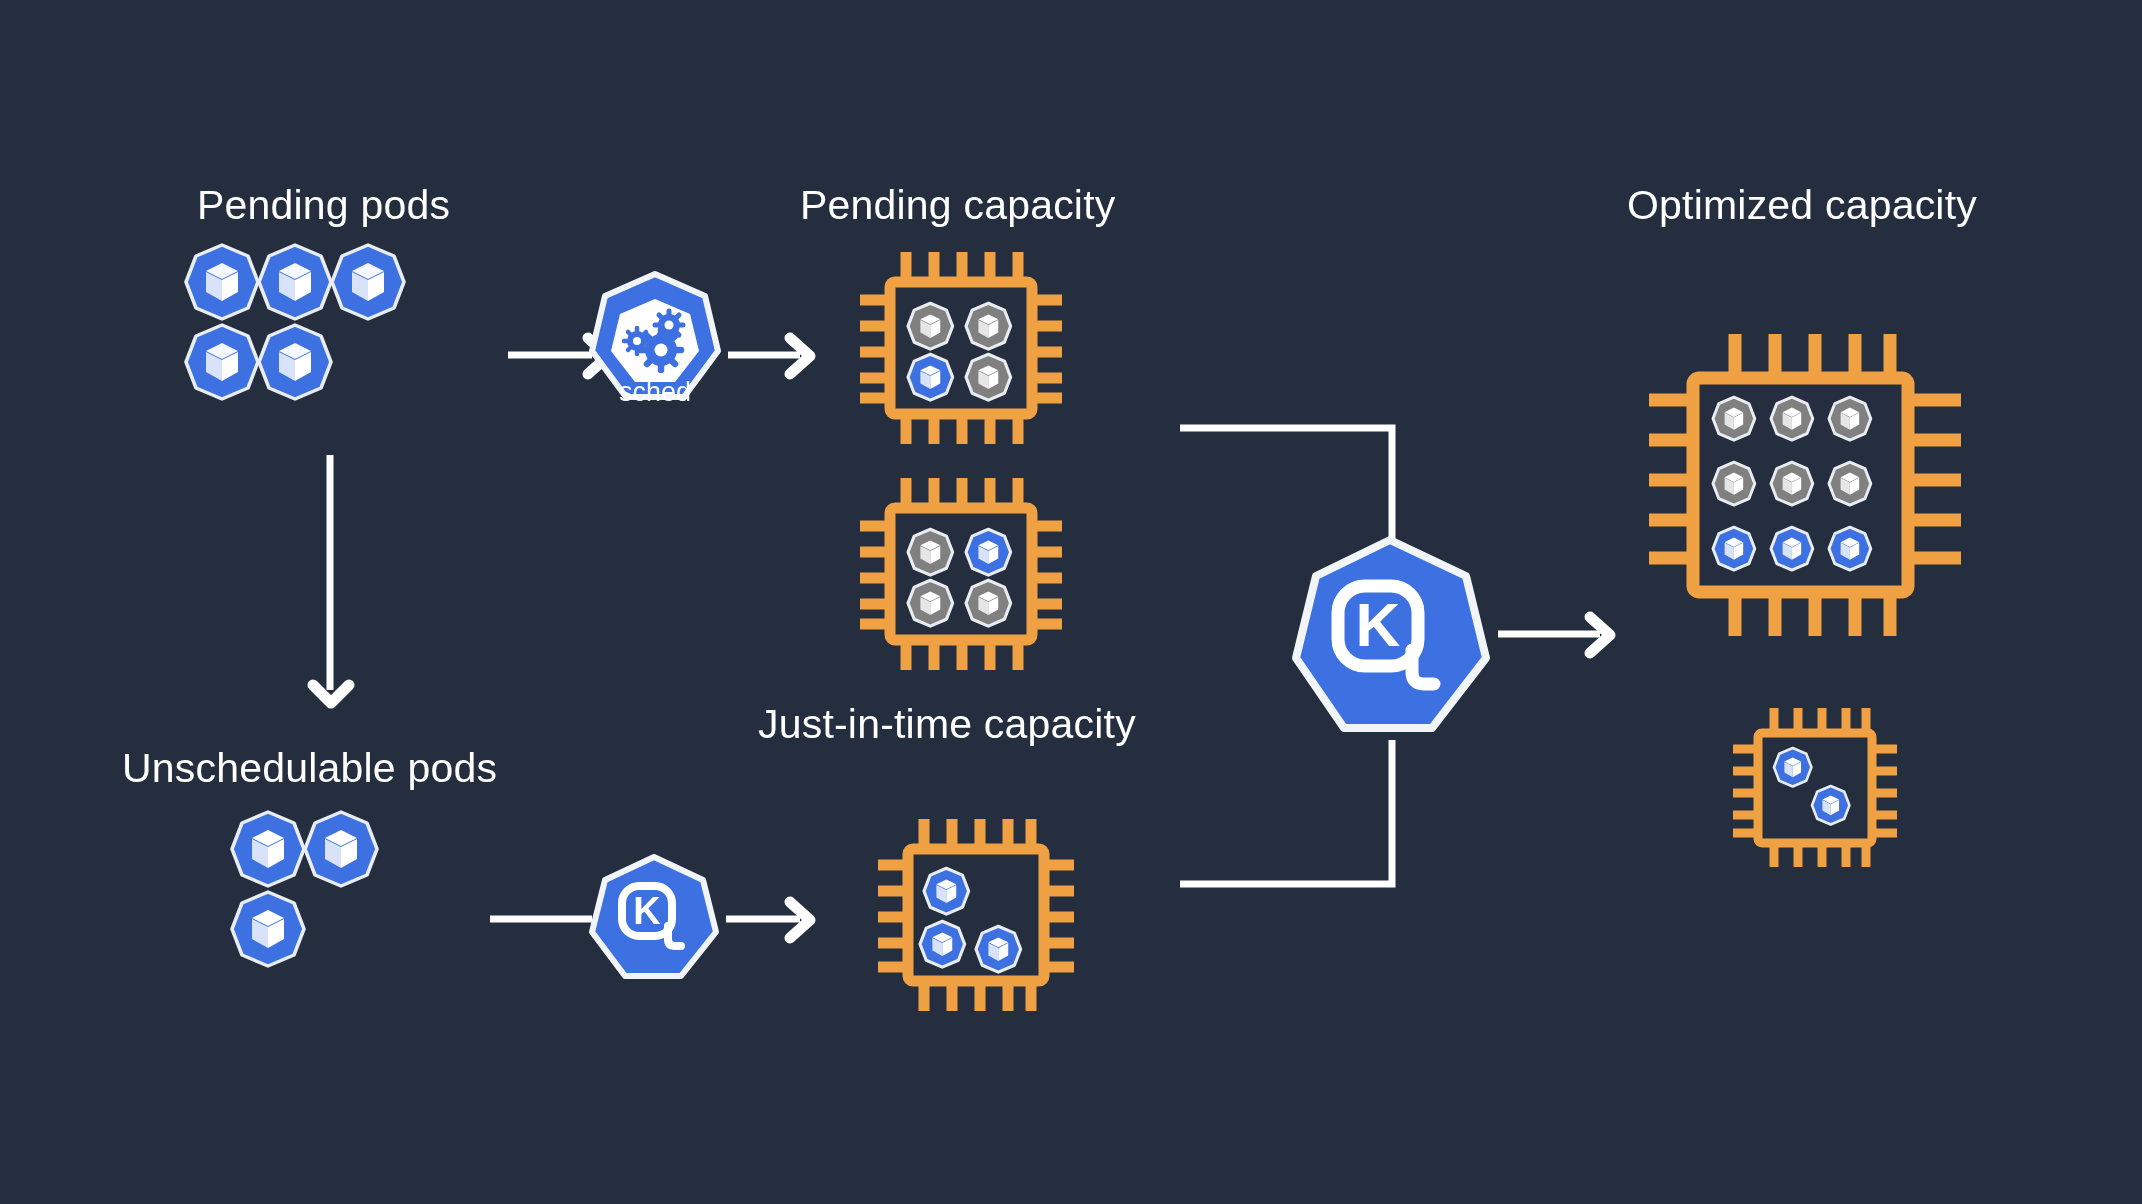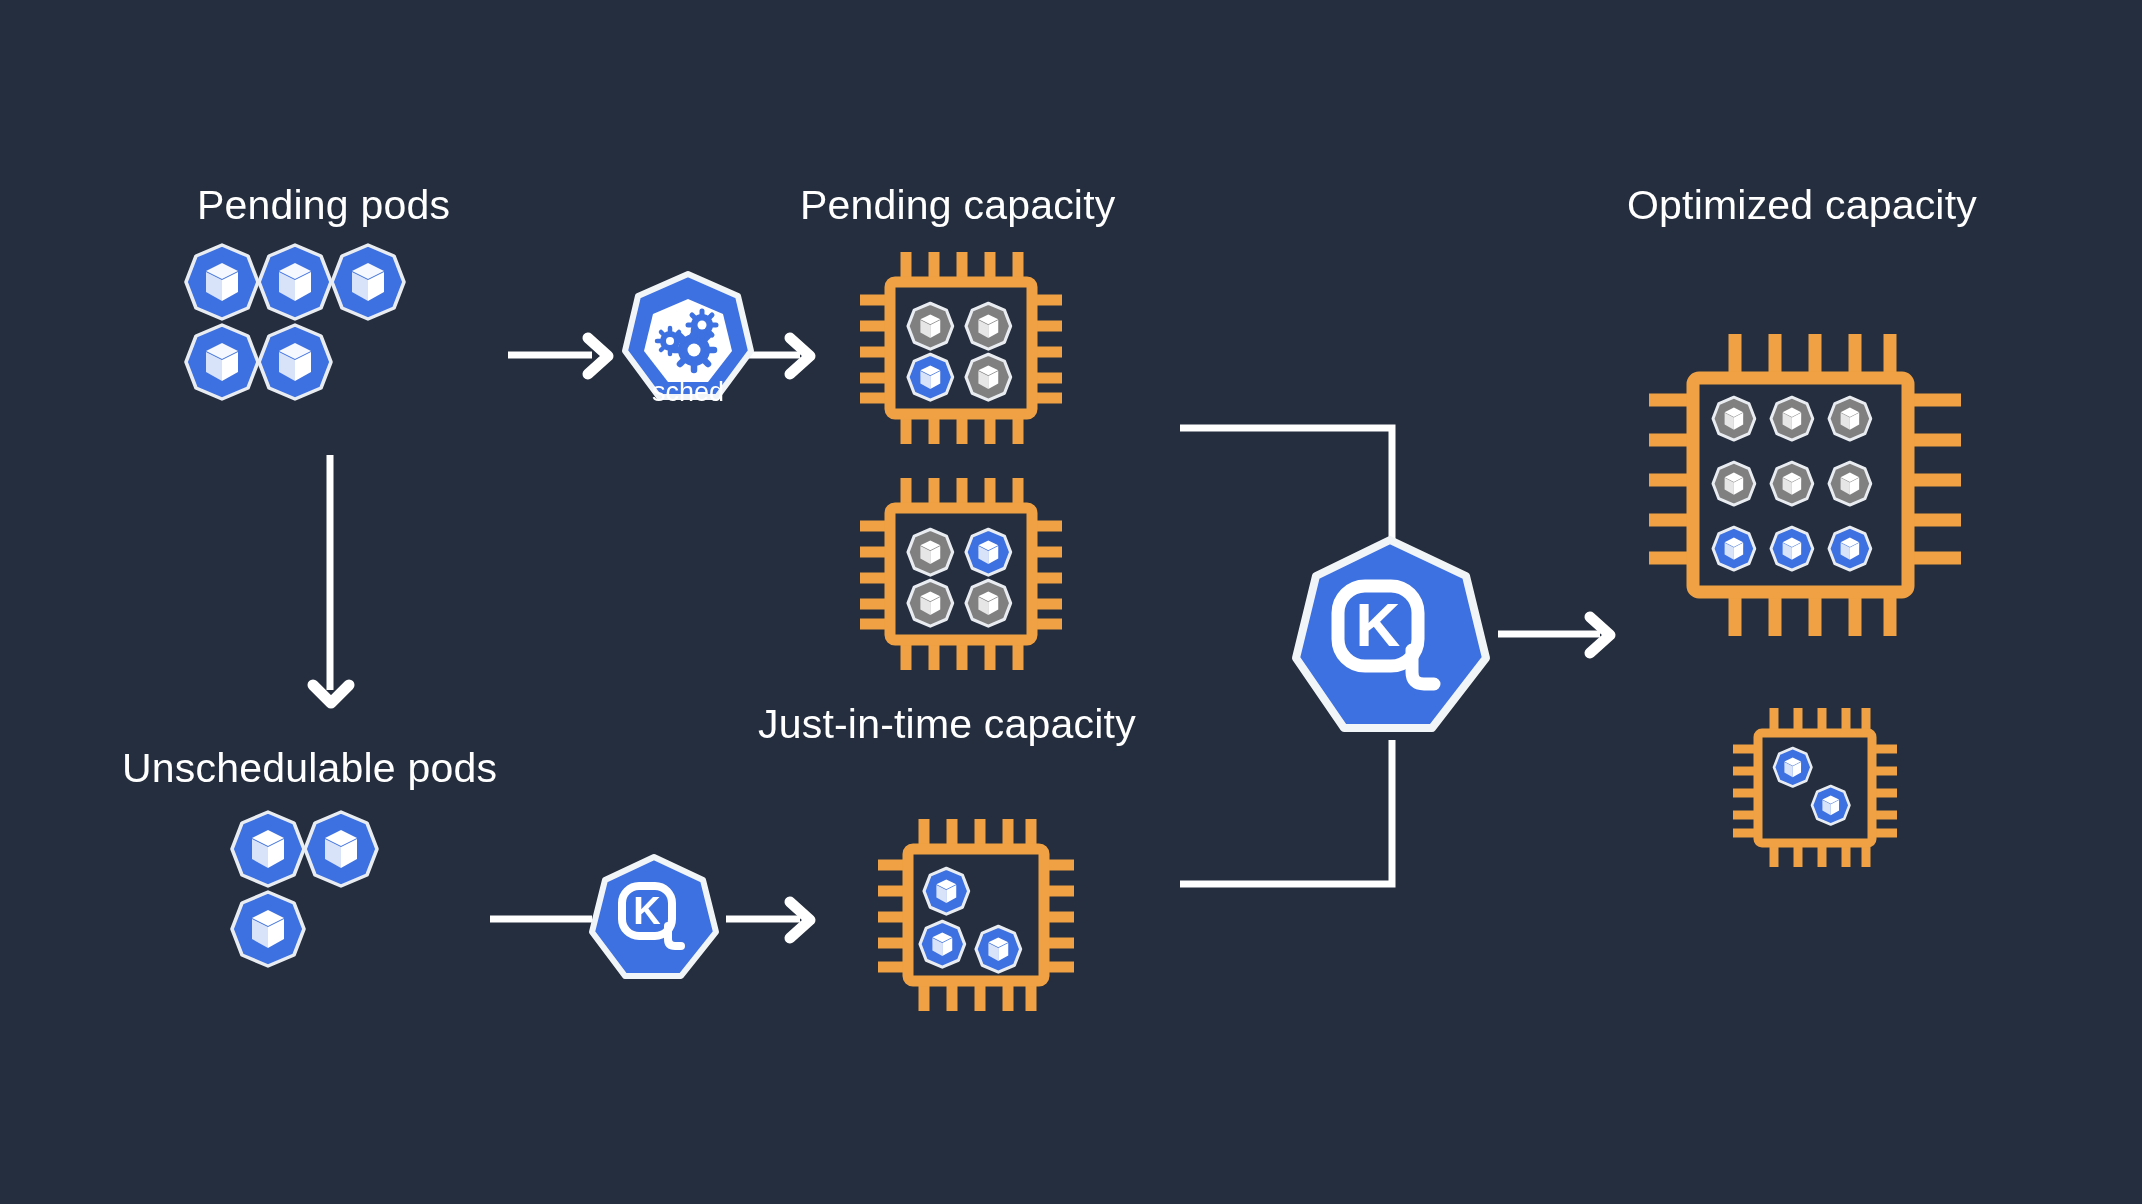--- a/index.html
+++ b/index.html
@@ -24,21 +24,21 @@
     font-size: 41px;
     font-weight: 400;
     letter-spacing: 0.2px;
     white-space: nowrap;
   }
   .node { position: absolute; }
   svg { display: block; overflow: visible; }
 
   
   #pending-pods-group   { left: 186px; top: 243px; }
-  #scheduler-node       { left: 618px; top: 271px; text-decoration: underline; }
+  #scheduler-node       { left: 585px; top: 271px; text-decoration: underline; }
   #existing-chip-1      { left: 856px; top: 248px; }
   #existing-chip-2      { left: 856px; top: 474px; }
   #unschedulable-group  { left: 232px; top: 810px; }
   #karpenter-small      { left: 586px; top: 854px; }
   #jit-chip             { left: 876px; top: 815px; }
   #karpenter-main       { left: 1282px; top: 536px; }
   #optimized-chip-big   { left: 1645px; top: 330px; }
   #optimized-chip-small { left: 1730px; top: 705px; }
 
   #label-pending        { left: 197px;  top: 182px; }

